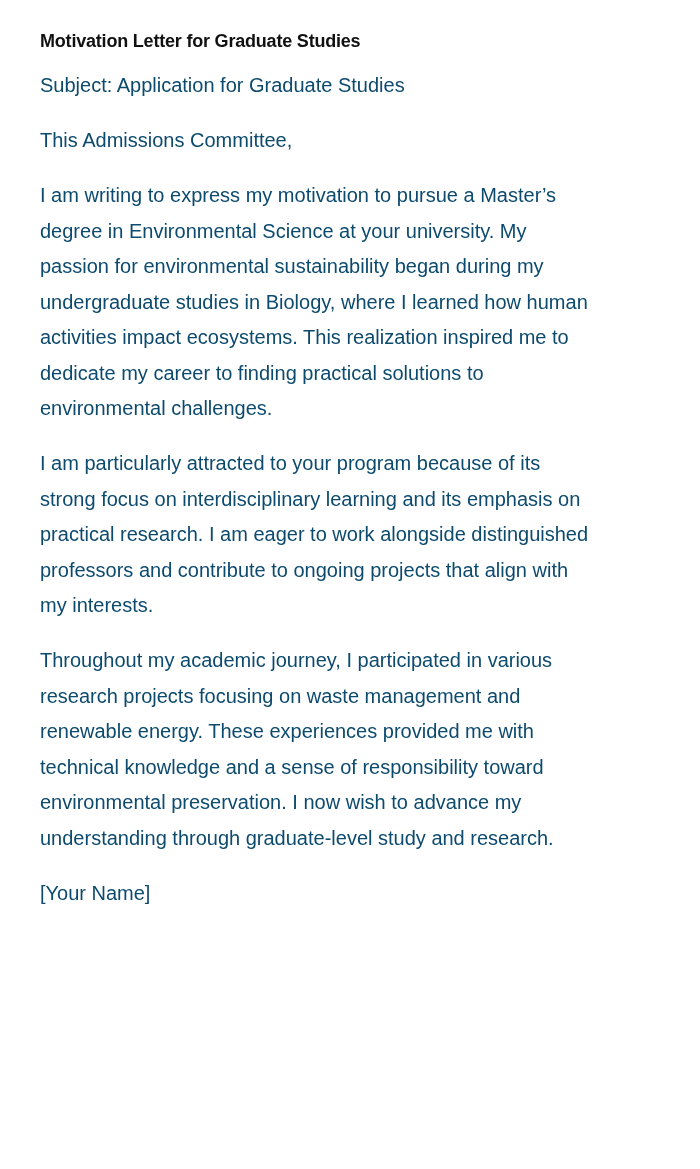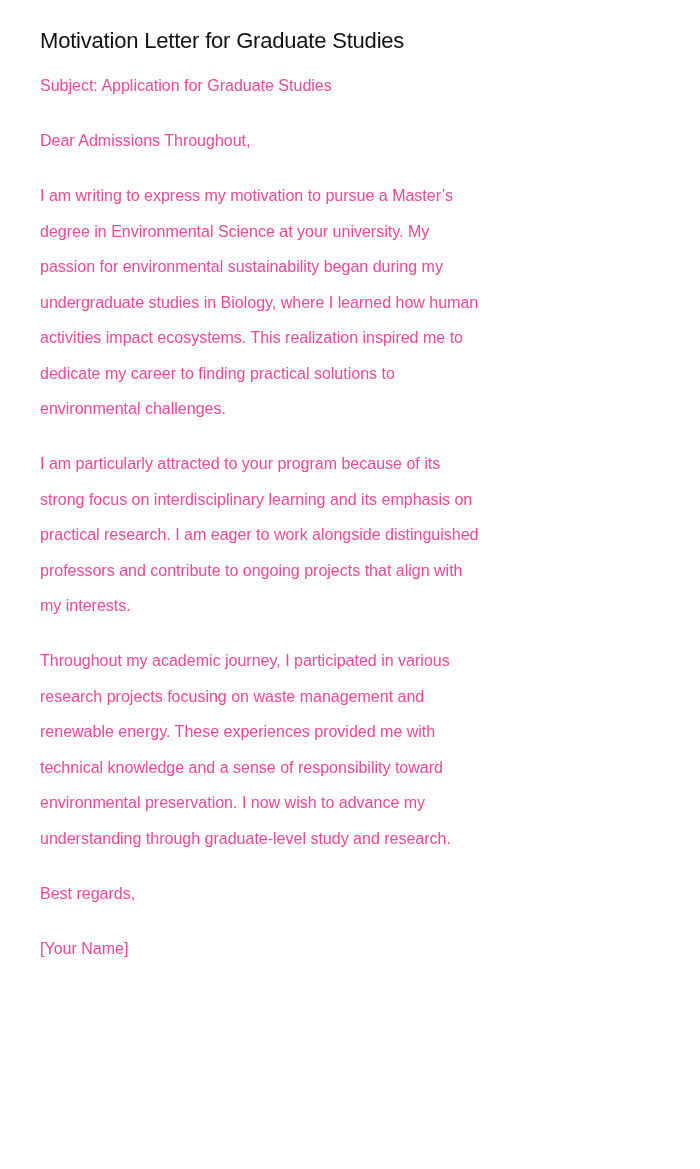--- a/index.html
+++ b/index.html
@@ -12,44 +12,44 @@
     width: 700px;
     height: 1169px;
     box-sizing: border-box;
     background: #ffffff;
     padding: 27px 68px 0 40px;
     font-family: "Liberation Sans", "DejaVu Sans", sans-serif;
     overflow: hidden;
   }
   .doc-title {
     margin: 0 0 13px 0;
-    font-size: 22px;
+    font-size: 18px;
     line-height: 28px;
-    font-weight: 400;
+    font-weight: 700;
     letter-spacing: -0.2px;
     color: #111111;
     white-space: nowrap;
   }
   .doc-par {
     margin: 0 0 19.5px 0;
-    font-size: 16px;
+    font-size: 20px;
     line-height: 35.5px;
-    color: #ec4899;
+    color: #0c4a6e;
     white-space: pre-line; 
   }
 </style>
 </head>
 <body>
 
 <div class="page">
   <h1 class="doc-title">Motivation Letter for Graduate Studies</h1>
 
   <p class="doc-par">Subject: Application for Graduate Studies</p>
 
-  <p class="doc-par">Dear Admissions Throughout,</p>
+  <p class="doc-par">This Admissions Committee,</p>
 
   <p class="doc-par">I am writing to express my motivation to pursue a Master’s
 degree in Environmental Science at your university. My
 passion for environmental sustainability began during my
 undergraduate studies in Biology, where I learned how human
 activities impact ecosystems. This realization inspired me to
 dedicate my career to finding practical solutions to
 environmental challenges.</p>
 
   <p class="doc-par">I am particularly attracted to your program because of its
@@ -59,16 +59,15 @@
 my interests.</p>
 
   <p class="doc-par">Throughout my academic journey, I participated in various
 research projects focusing on waste management and
 renewable energy. These experiences provided me with
 technical knowledge and a sense of responsibility toward
 environmental preservation. I now wish to advance my
 understanding through graduate-level study and research.</p>
 
 
-  <p class="doc-par">Best regards,</p>
 
   <p class="doc-par">[Your Name]</p>
 </div>
 
 </body></html>

